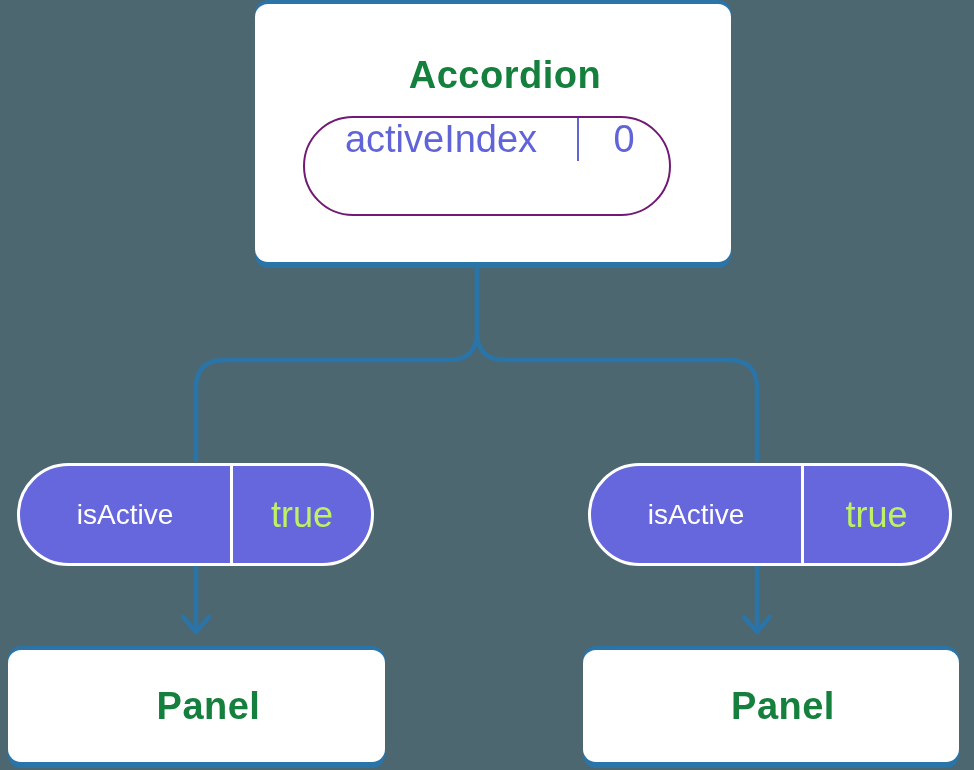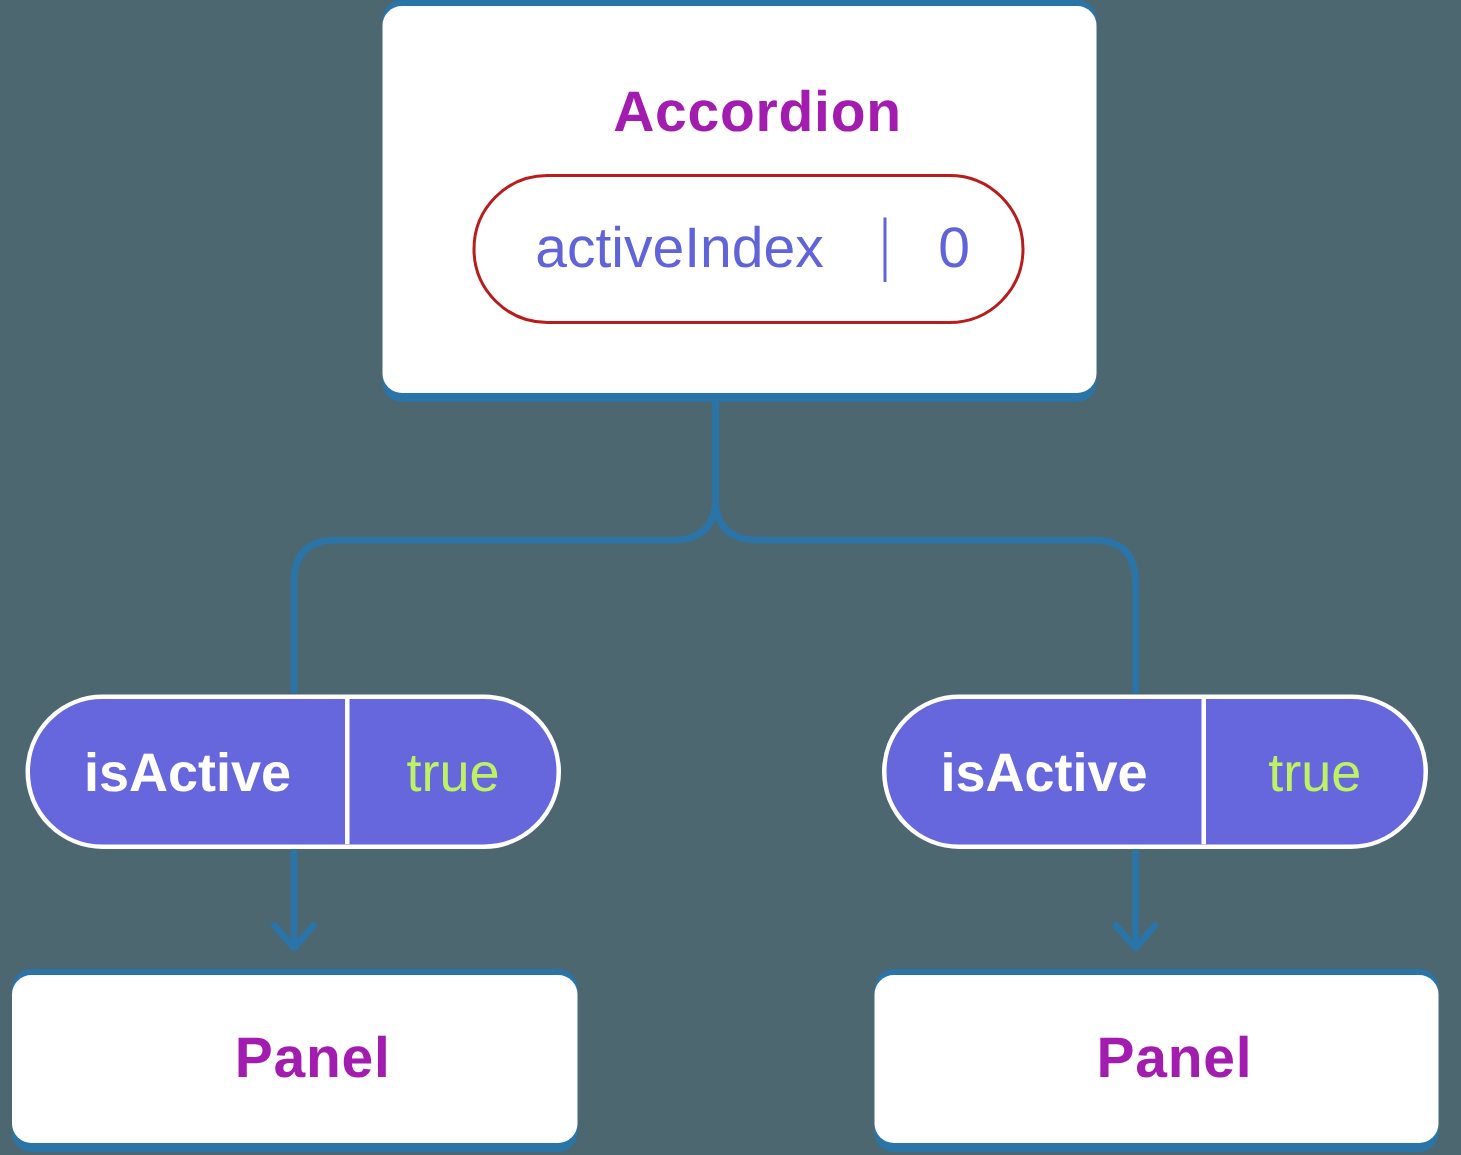--- a/index.html
+++ b/index.html
@@ -25,40 +25,40 @@
     position: absolute;
     background: #ffffff;
     border-radius: 13px;
     box-shadow: 0 -4px 0 0 #2b74a8, 0 6px 0 0 #2b74a8;
     z-index: 2;
   }
   .node-root { left: 255px; top: 4px; width: 476px; height: 258px; }
   .node-panel-left  { left: 8px;   top: 650px; width: 377px; height: 112px; display: flex; align-items: center; justify-content: center; }
   .node-panel-right { left: 583px; top: 650px; width: 376px; height: 112px; display: flex; align-items: center; justify-content: center; }
   .node-title {
-    color: #a21caf;
+    color: #15803d;
     font-size: 38px;
     font-weight: 600;
     text-align: center;
     letter-spacing: 0.5px;
     margin-left: 24px;
   }
   .node-root .node-title { margin-top: 50px; }
   
   .state-pill {
     position: absolute;
-    left: 60px;
+    left: 48px;
     top: 112px;
     width: 368px;
     height: 100px;
-    border: 2px solid #b91c1c;
+    border: 2px solid #701a75;
     border-radius: 52px;
     box-sizing: border-box;
     display: flex;
-    align-items: center;
+    align-items: flex-start;
     overflow: hidden;
     background: #ffffff;
   }
   .state-pill .pill-name {
     flex: 1 1 auto;
     display: flex;
     align-items: center;
     justify-content: center;
     color: #6164d8;
     font-size: 38px;
@@ -88,22 +88,22 @@
     z-index: 2;
   }
   .prop-pill-left  { left: 17px;  top: 463px; width: 357px; }
   .prop-pill-right { left: 588px; top: 463px; width: 364px; }
   .prop-pill .pill-name {
     width: 210px;
     display: flex;
     align-items: center;
     justify-content: center;
     color: #ffffff;
-    font-size: 36px;
-    font-weight: 700;
+    font-size: 28px;
+    font-weight: 400;
   }
   .prop-pill .pill-value {
     flex: 1 1 auto;
     border-left: 3px solid #ffffff;
     display: flex;
     align-items: center;
     justify-content: center;
     color: #bef264;
     font-size: 36px;
     font-weight: 500;

